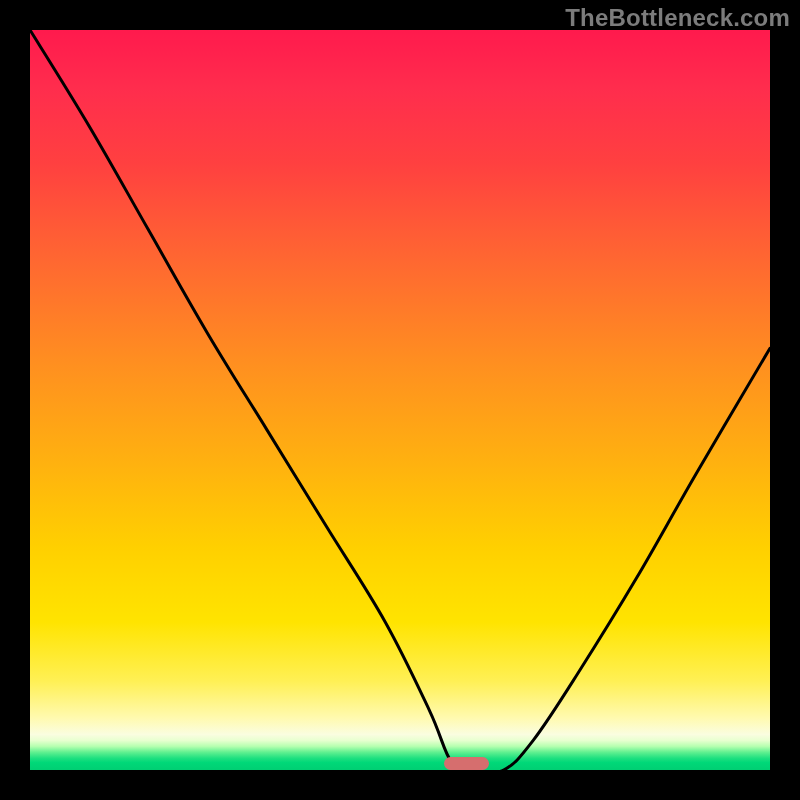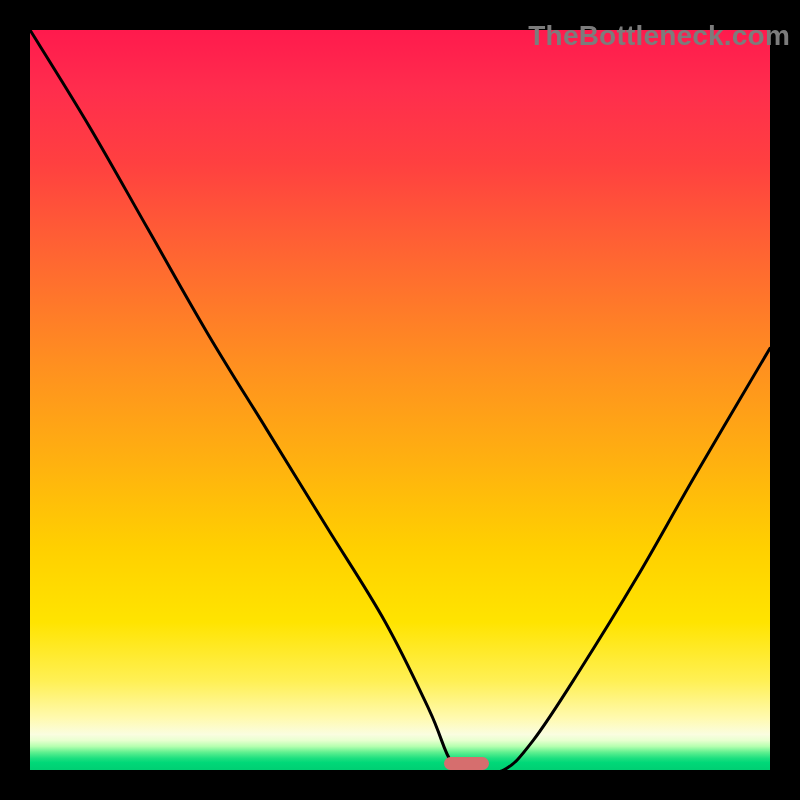--- a/index.html
+++ b/index.html
@@ -49,24 +49,24 @@
   }
   svg.overlay {
     position: absolute;
     left: 30px;
     top: 30px;
     width: 740px;
     height: 740px;
   }
   .watermark {
     position: absolute;
-    top: 20px;
+    top: 4px;
     right: 10px;
     color: #7c7c7c;
-    font-size: 28px;
+    font-size: 24px;
     font-weight: 600;
     letter-spacing: 0.2px;
     user-select: none;
   }
   .blip {
     position: absolute;
     width: 44px;
     height: 13px;
     background: #d66e6e;
     border-radius: 7px;

